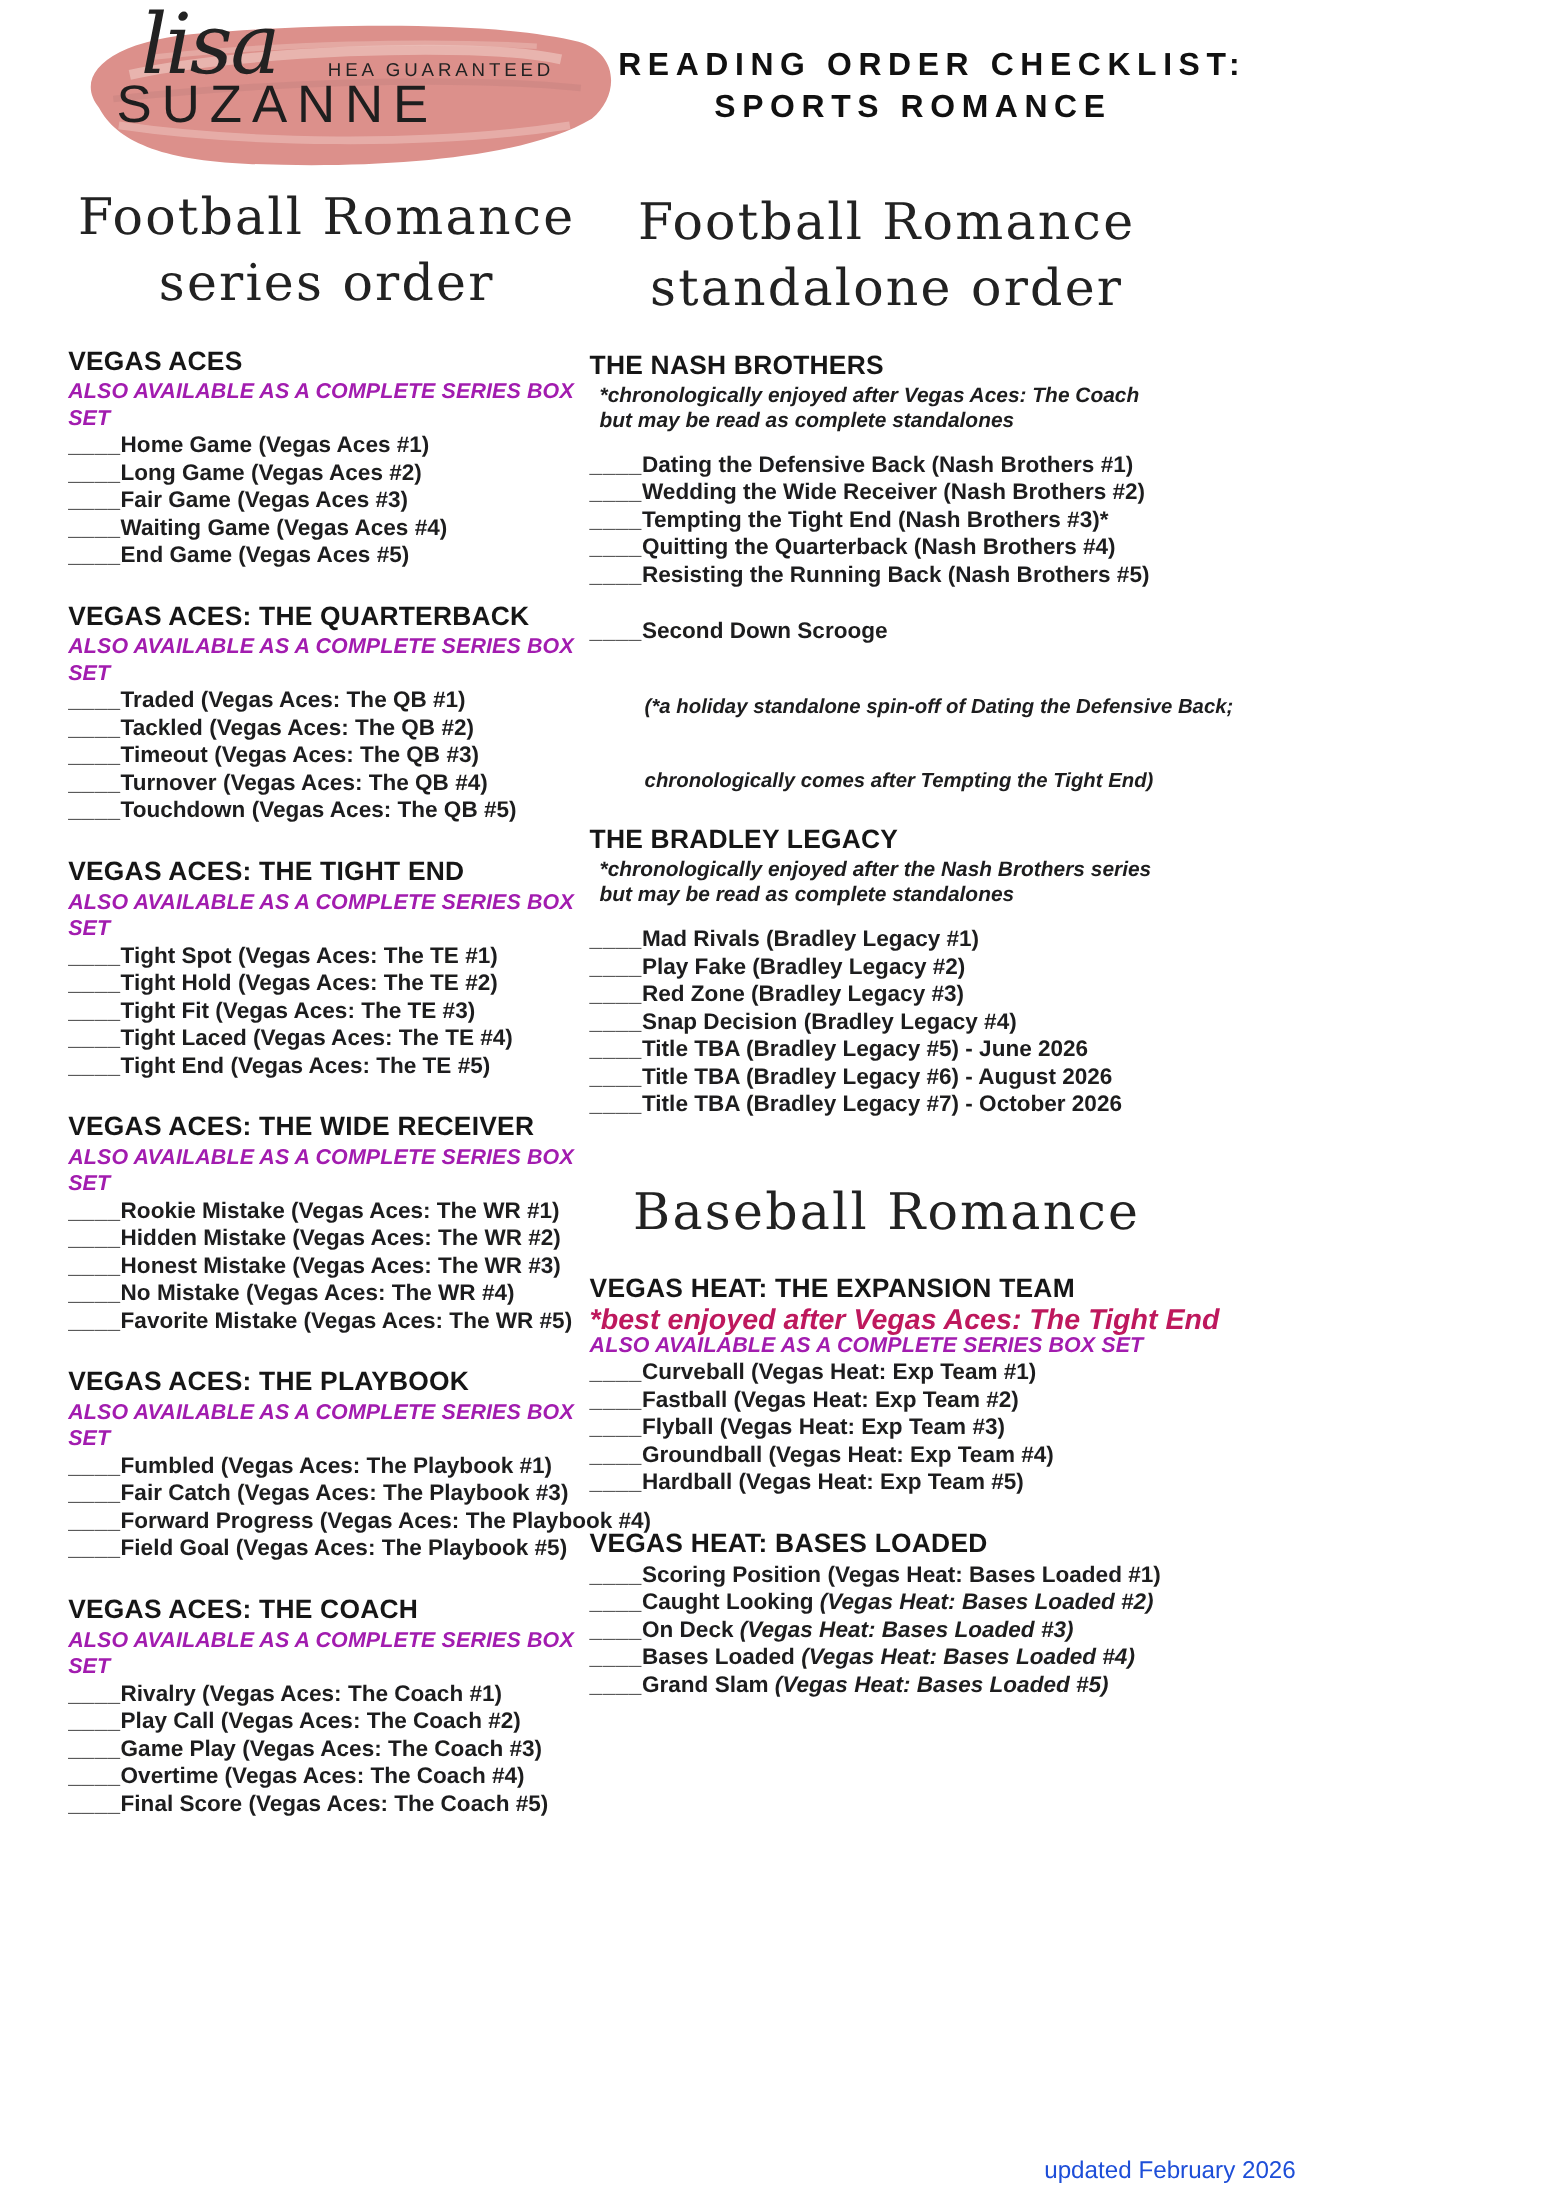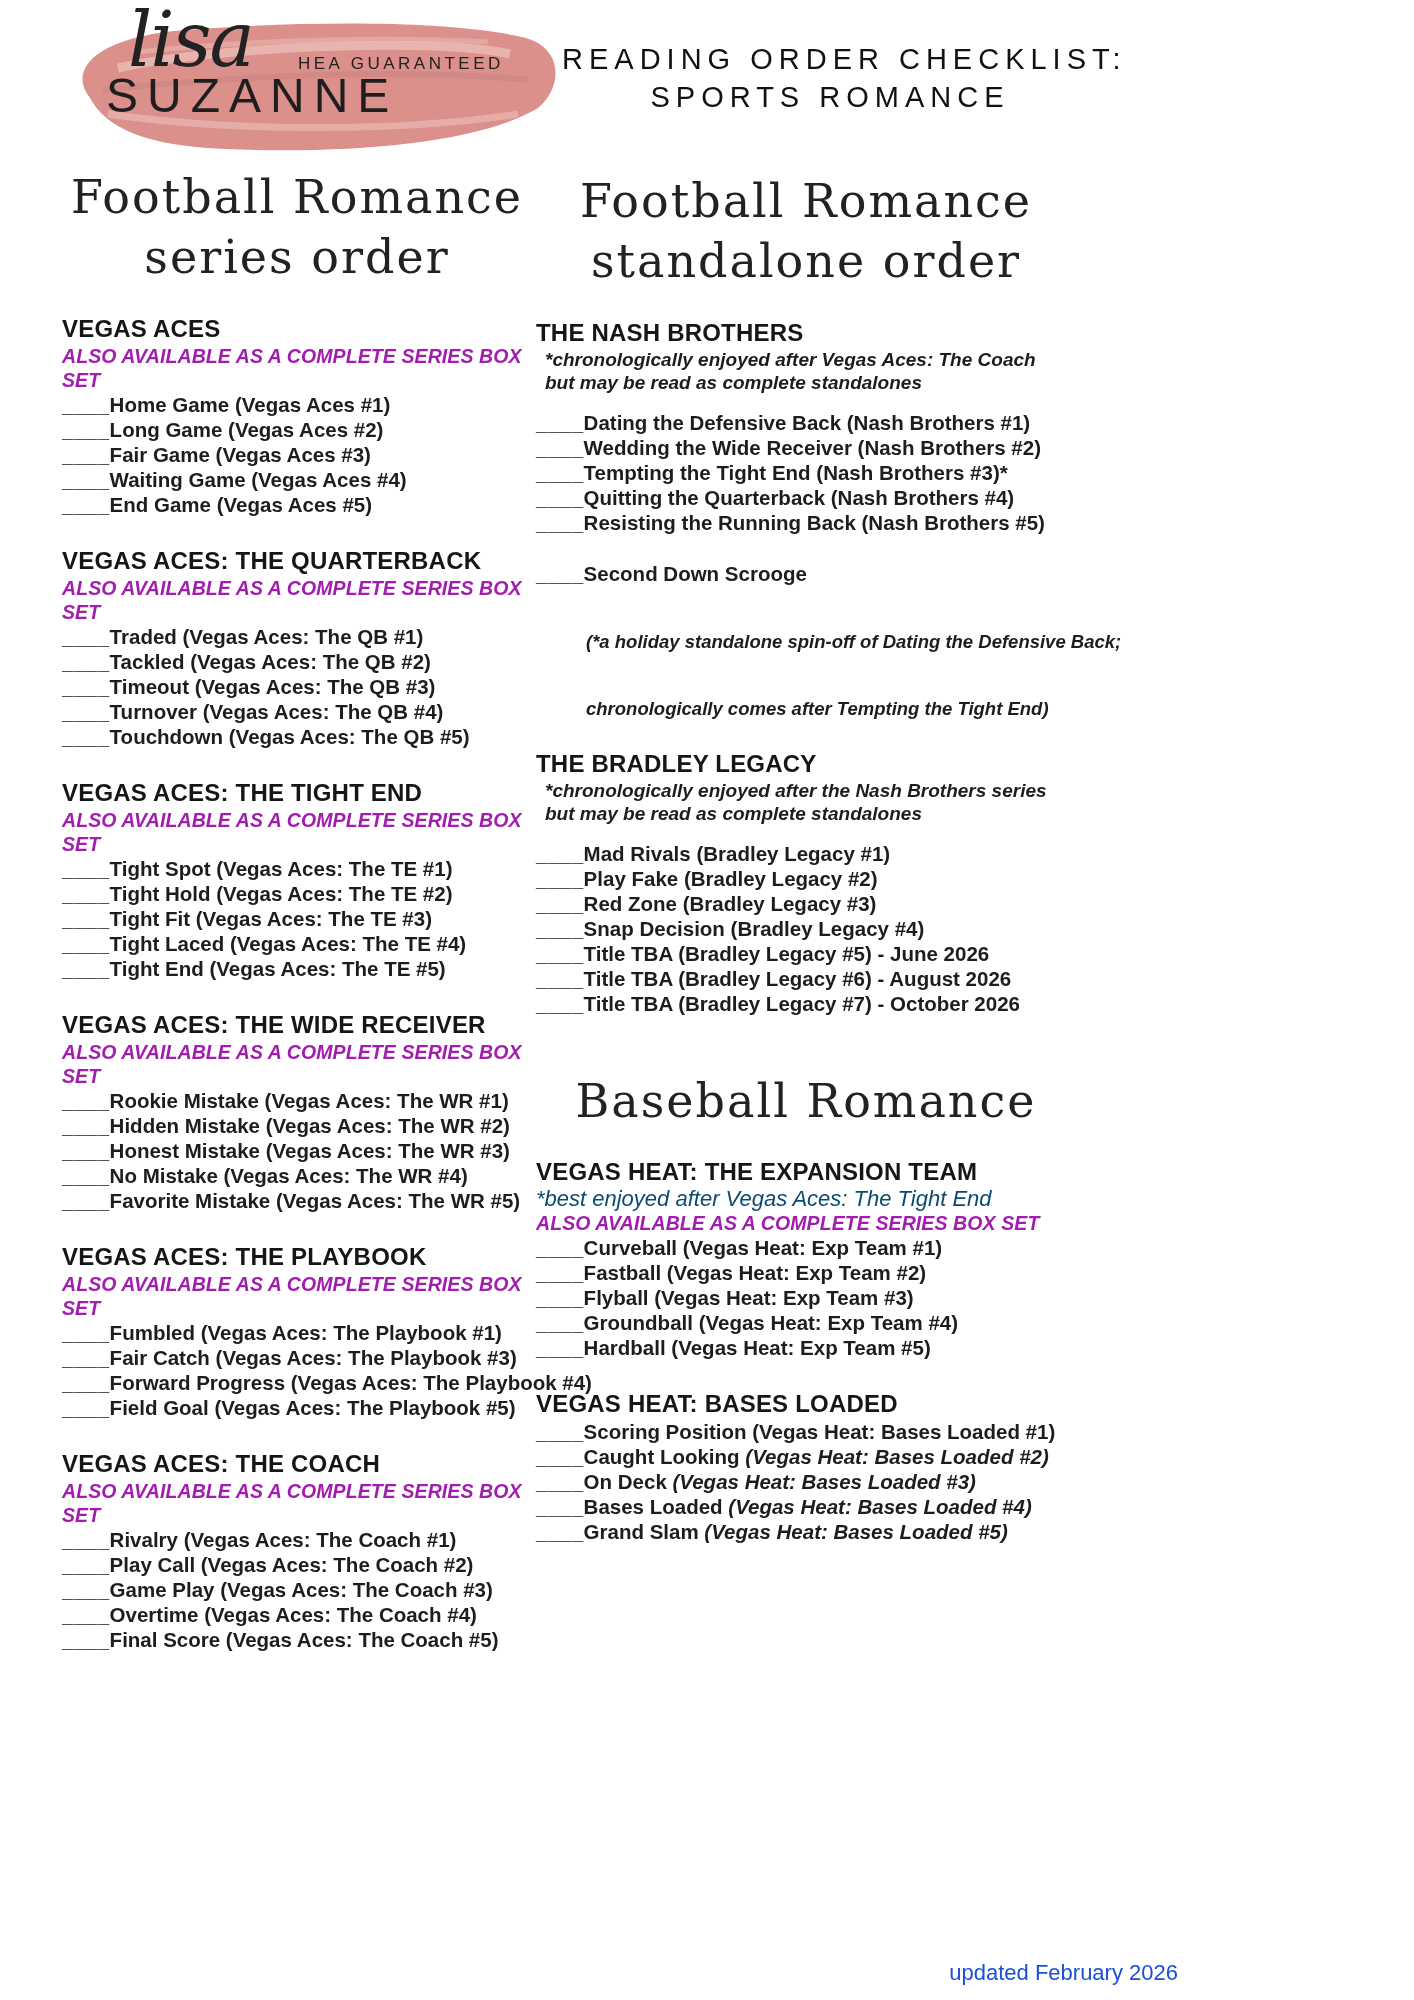--- a/index.html
+++ b/index.html
@@ -21,21 +21,21 @@
   .logo-tagline {
     position:absolute; left:298px; top:54px;
     font-size:17px; letter-spacing:3.5px; font-weight:400; color:#222;
   }
   .logo-name {
     position:absolute; left:106px; top:72px;
     font-size:48px; font-weight:300; letter-spacing:9px; color:#1e1e1e; line-height:1;
   }
   .page-title {
     position:absolute; left:562px; top:40px; width:536px;
-    text-align:center; font-weight:400; font-size:29px; line-height:38px;
+    text-align:center; font-weight:700; font-size:29px; line-height:38px;
     letter-spacing:6px; color:#111; white-space:nowrap;
   }
 
   
   .col { position:absolute; }
   .col-left  { left:62px;  top:168px; width:474px; }
   .col-right { left:536px; top:172px; width:620px; }
 
   .script-header {
     width:540px; text-align:center;
@@ -50,22 +50,22 @@
 
   .sec-heading {
     font-size:24px; font-weight:700; line-height:30px; color:#161616;
     letter-spacing:0.2px;
   }
   .sec-note {
     font-size:19px; font-style:italic; font-weight:600; line-height:23px;
     padding-left:9px; color:#1d1d1e;
   }
   .sec-prenote {
-    font-size:22px; font-style:italic; font-weight:400; line-height:24px;
-    color:#0c4a6e;
+    font-size:26px; font-style:italic; font-weight:700; line-height:24px;
+    color:#be185d;
   }
   .sec-boxset {
     font-size:19.5px; font-style:italic; font-weight:700; line-height:24px;
     color:#a21caf; letter-spacing:0.1px;
   }
   .items { margin-top:0; }
   .items.gap-top { margin-top:16px; }
   .item {
     font-size:20.5px; font-weight:700; line-height:25px; color:#1d1d1e;
     white-space:nowrap;

